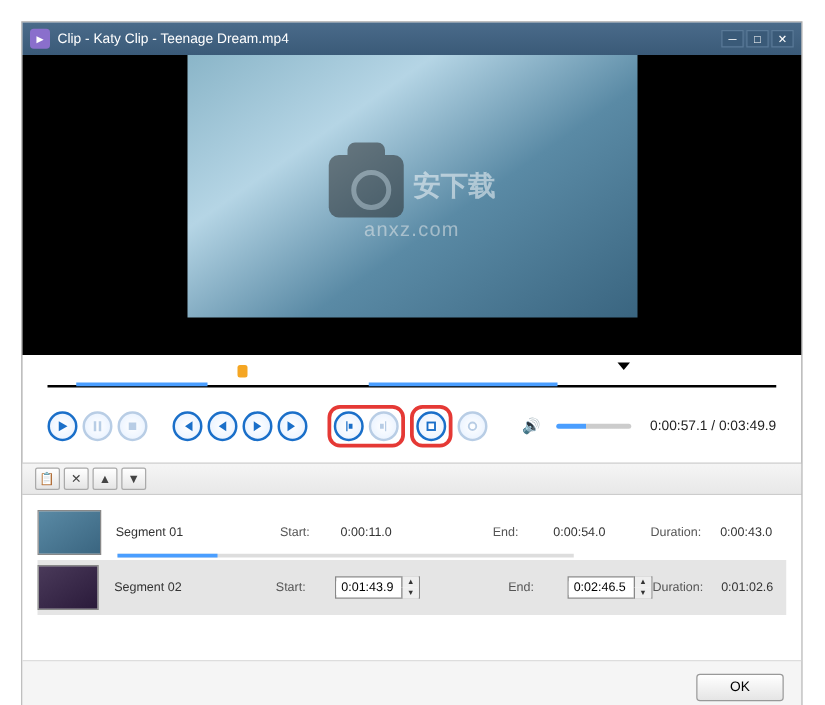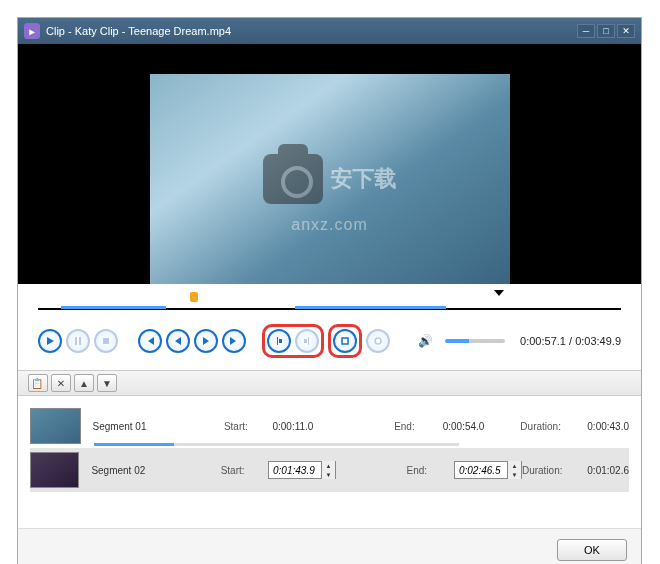--- a/index.html
+++ b/index.html
@@ -2,28 +2,28 @@
 <html><head>
 <meta charset="utf-8">
 <style>
 * { box-sizing: border-box; margin: 0; padding: 0; font-family: Arial, sans-serif; }
 body { background: #fff; width: 660px; height: 564px; padding: 17px; position: relative; }
 .window { width: 625px; border: 1px solid #aaa; background: #fff; }
 .titlebar { background: linear-gradient(#4a6b8a,#3a5a78); height: 26px; display: flex; align-items: center; padding: 0 6px; color: #fff; font-size: 11px; }
 .app-icon { width: 16px; height: 16px; background: #8a6fcc; border-radius: 3px; margin-right: 6px; display: flex; align-items: center; justify-content: center; font-size: 10px; color: #fff; font-weight: bold; }
 .titlebar .spacer { flex: 1; }
 .winbtn { width: 18px; height: 14px; border: 1px solid #5a7a98; background: #3a5a78; margin-left: 2px; display: flex; align-items: center; justify-content: center; color: #fff; font-size: 9px; cursor: pointer; }
-.video-area { height: 240px; background: #000; display: flex; align-items: flex-end; justify-content: center; position: relative; }
+.video-area { height: 240px; background: #000; display: flex; align-items: flex-start; justify-content: center; position: relative; }
 .video-frame { width: 360px; height: 210px; background: linear-gradient(145deg,#8ab5c8 0%,#b5d5e5 30%,#5a8aa5 60%,#3a6580 100%); position: relative; overflow: hidden; }
 .watermark { position: absolute; top: 50%; left: 50%; transform: translate(-50%,-50%); display: flex; align-items: center; gap: 8px; opacity: 0.5; }
 .wm-cam { width: 60px; height: 50px; background: #222; border-radius: 8px; position: relative; }
 .wm-cam::before { content: ""; position: absolute; top: -10px; left: 15px; width: 30px; height: 14px; background: #222; border-radius: 6px 6px 0 0; }
 .wm-cam::after { content: ""; position: absolute; top: 12px; left: 18px; width: 24px; height: 24px; border: 4px solid #888; border-radius: 50%; }
 .wm-text { color: #fff; font-size: 22px; font-weight: bold; }
-.wm-sub { position: absolute; bottom: 50px; left: 50%; transform: translateX(-50%); color: #eee; font-size: 16px; opacity: 0.5; letter-spacing: 1px; }
+.wm-sub { position: absolute; bottom: 60px; left: 50%; transform: translateX(-50%); color: #eee; font-size: 16px; opacity: 0.5; letter-spacing: 1px; }
 .timeline-area { padding: 12px 20px 8px 20px; }
 .track { height: 14px; position: relative; border-bottom: 2px solid #000; }
 .playhead { position: absolute; top: -4px; left: 26%; width: 8px; height: 10px; background: #f5a623; border-radius: 2px; }
 .track::after { content: ""; position: absolute; right: 20%; top: -6px; border-left: 5px solid transparent; border-right: 5px solid transparent; border-top: 6px solid #000; }
 .segment-bar { position: absolute; top: 10px; height: 3px; background: #4a9eff; }
 .controls { display: flex; align-items: center; padding: 6px 20px 12px 20px; gap: 4px; }
 .ctrl { width: 24px; height: 24px; border: 2px solid #1a6fc9; border-radius: 50%; background: radial-gradient(#fff,#e5f0ff); display: flex; align-items: center; justify-content: center; cursor: pointer; }
 .ctrl.dim { border-color: #b8cde5; }
 .ctrl svg { width: 10px; height: 10px; fill: #1a6fc9; }
 .ctrl.dim svg { fill: #b8cde5; }
@@ -35,25 +35,25 @@
 .tb-btn { width: 20px; height: 18px; background: linear-gradient(#fff,#e5e5e5); border: 1px solid #aaa; border-radius: 2px; display: flex; align-items: center; justify-content: center; font-size: 10px; margin-right: 3px; cursor: pointer; }
 .tb-info { flex: 1; text-align: center; }
 .seg-list { background: #fff; padding: 8px 12px; }
 .seg-row { display: flex; align-items: center; height: 44px; font-size: 10px; color: #333; position: relative; }
 .seg-row.selected { background: #e5e5e5; }
 .thumb { width: 52px; height: 36px; background: linear-gradient(145deg,#5a8aa5,#3a6580); border: 1px solid #888; margin-right: 12px; }
 .seg-name { width: 90px; }
 .seg-label { width: 50px; color: #555; margin-left: 44px; }
 .seg-val { width: 80px; }
 .spinner { display: inline-flex; align-items: center; background: #fff; border: 1px solid #888; height: 18px; }
-.spinner input { border: none; width: 52px; font-size: 10px; padding: 0 4px; outline: none; font-style: italic; }
+.spinner input { border: none; width: 52px; font-size: 10px; padding: 0 4px; outline: none; }
 .spin-btns { display: flex; flex-direction: column; }
 .spin-btn { width: 14px; height: 9px; border-left: 1px solid #888; background: #eee; font-size: 6px; display: flex; align-items: center; justify-content: center; cursor: pointer; }
 .seg-dur-label { margin-left: auto; color: #555; }
-.seg-dur-val { width: 70px; text-align: right; padding-left: 4px; }
+.seg-dur-val { width: 70px; text-align: center; padding-left: 4px; }
 .seg-progress { position: absolute; bottom: 2px; left: 64px; right: 170px; height: 3px; background: #ddd; }
 .seg-progress-fill { height: 100%; background: #4a9eff; }
 .footer { display: flex; justify-content: flex-end; padding: 10px 14px; gap: 8px; background: #f5f5f5; border-top: 1px solid #ddd; }
 .btn { min-width: 70px; height: 22px; background: linear-gradient(#fff,#e5e5e5); border: 1px solid #999; border-radius: 3px; font-size: 11px; cursor: pointer; margin-left: 36px; }
 </style>
 </head>
 <body>
 
 <div class="window">
   <div class="titlebar">

